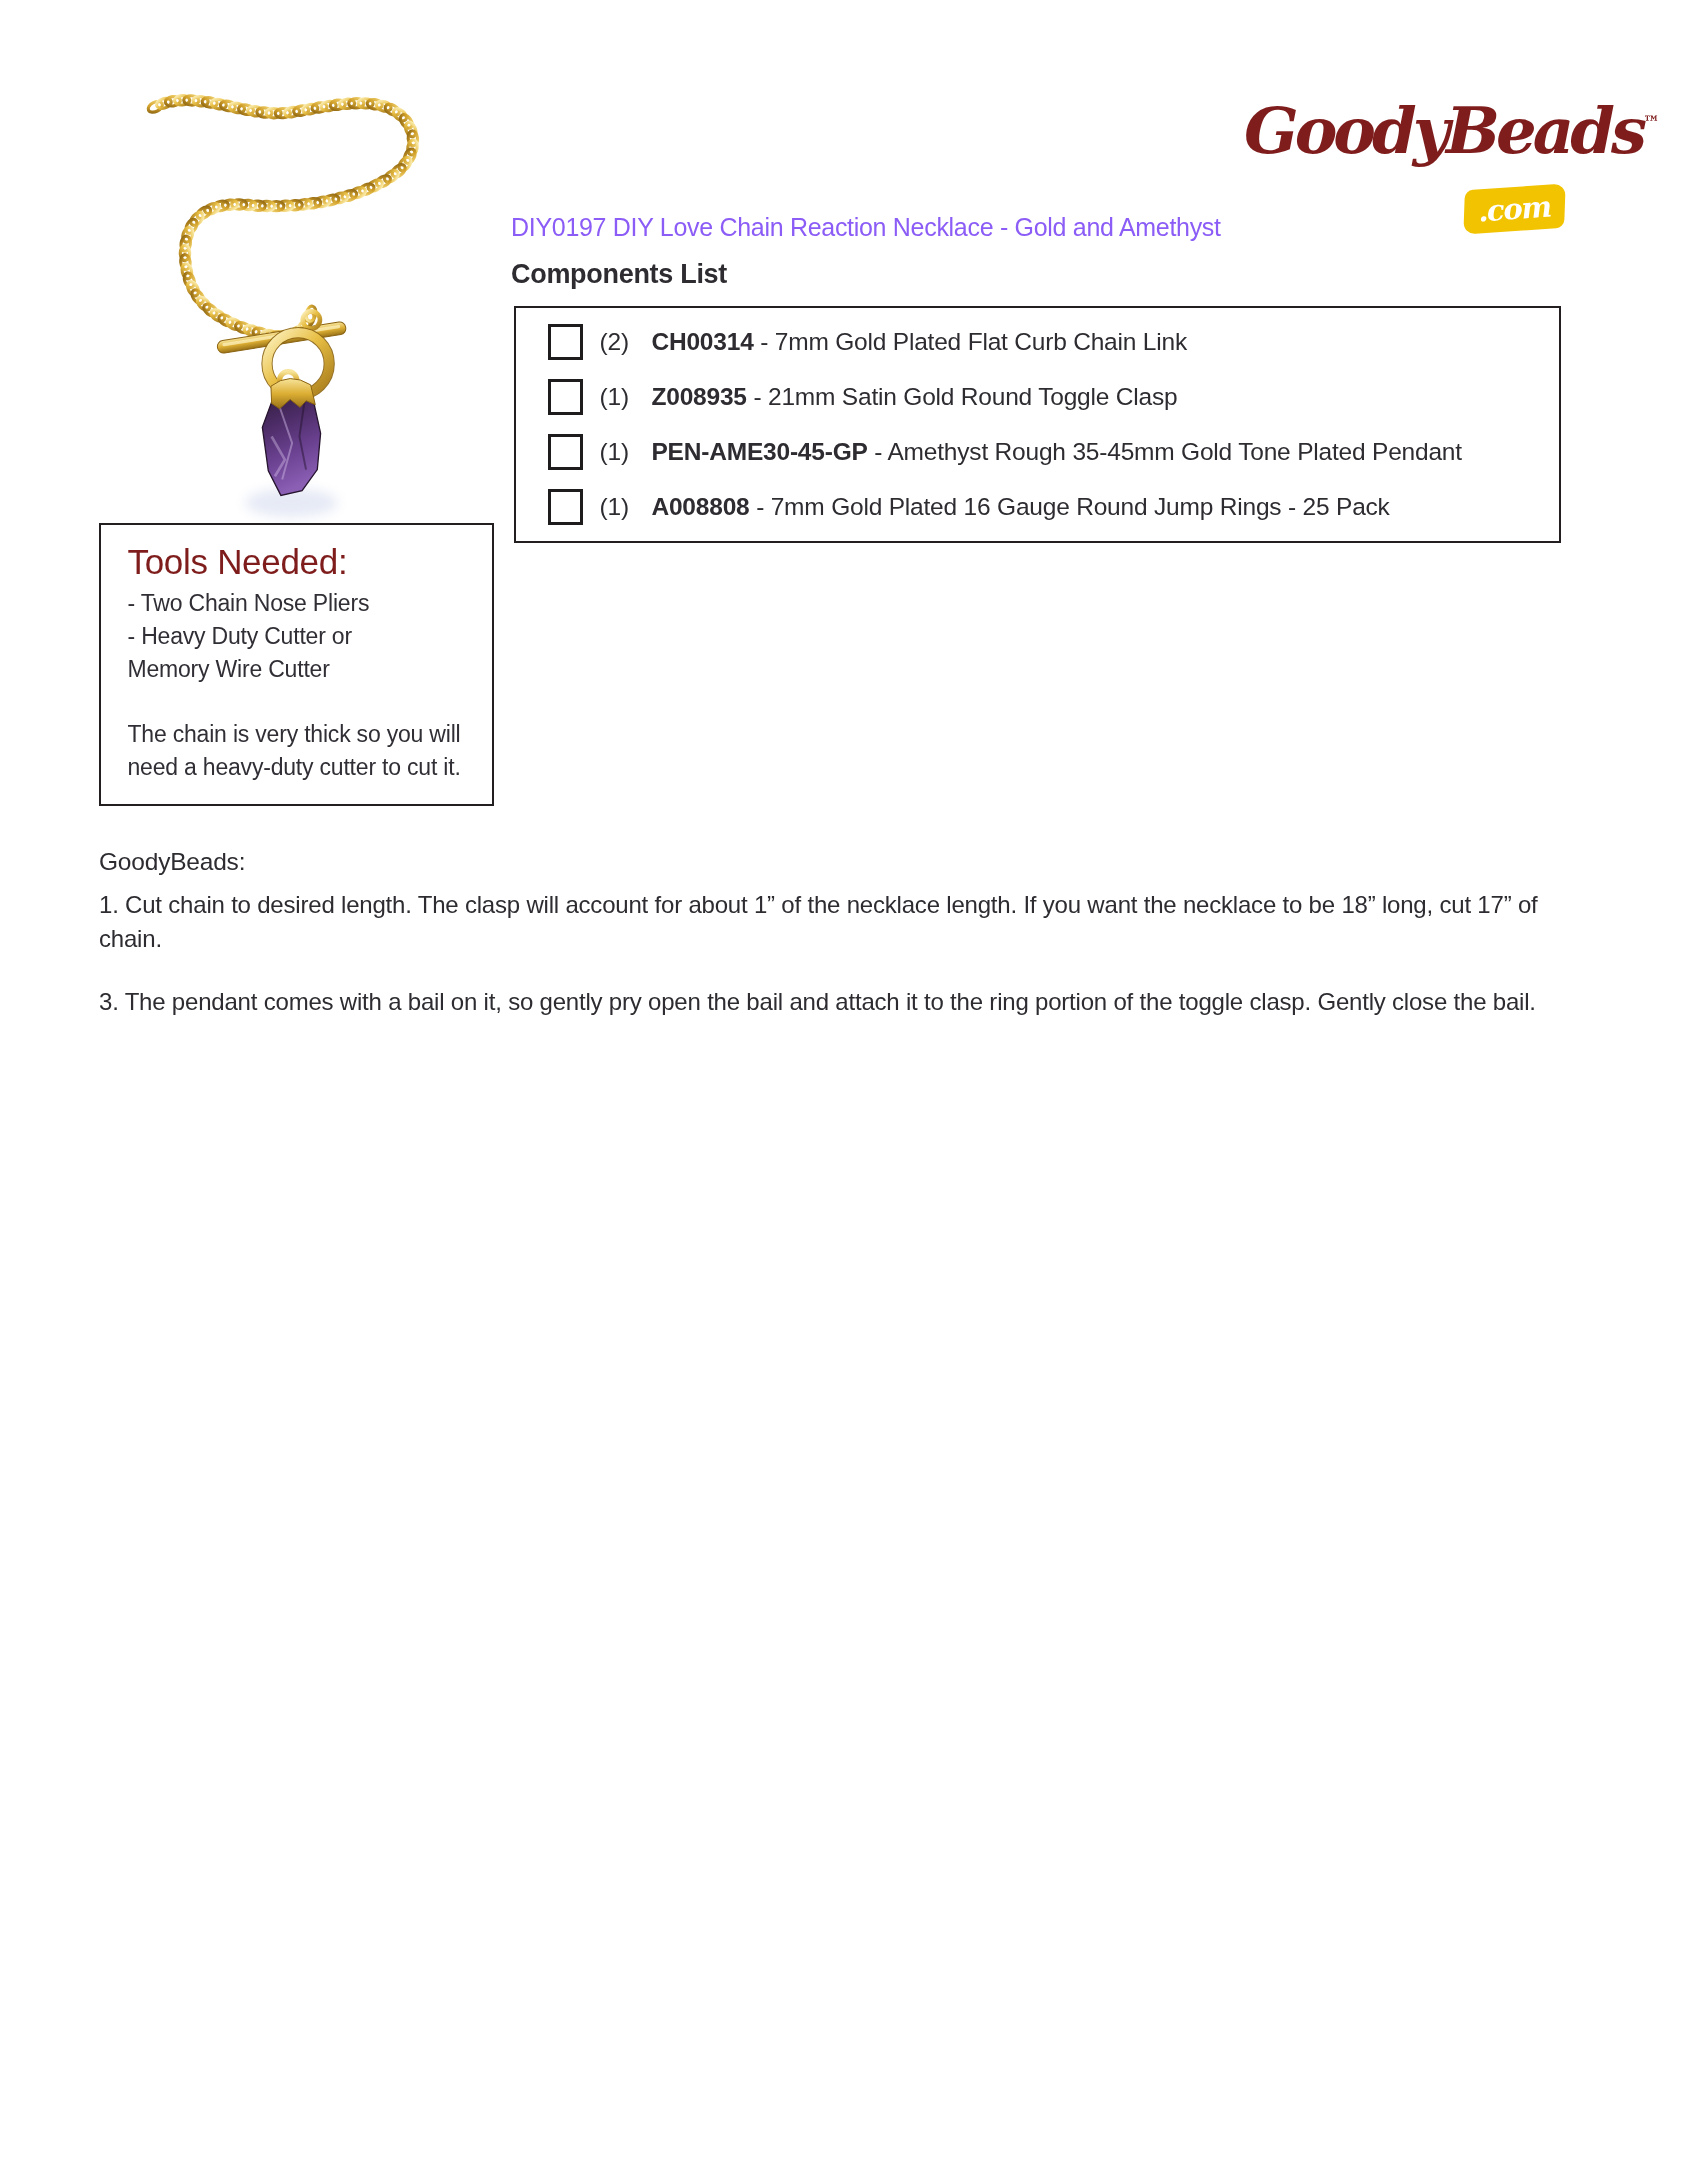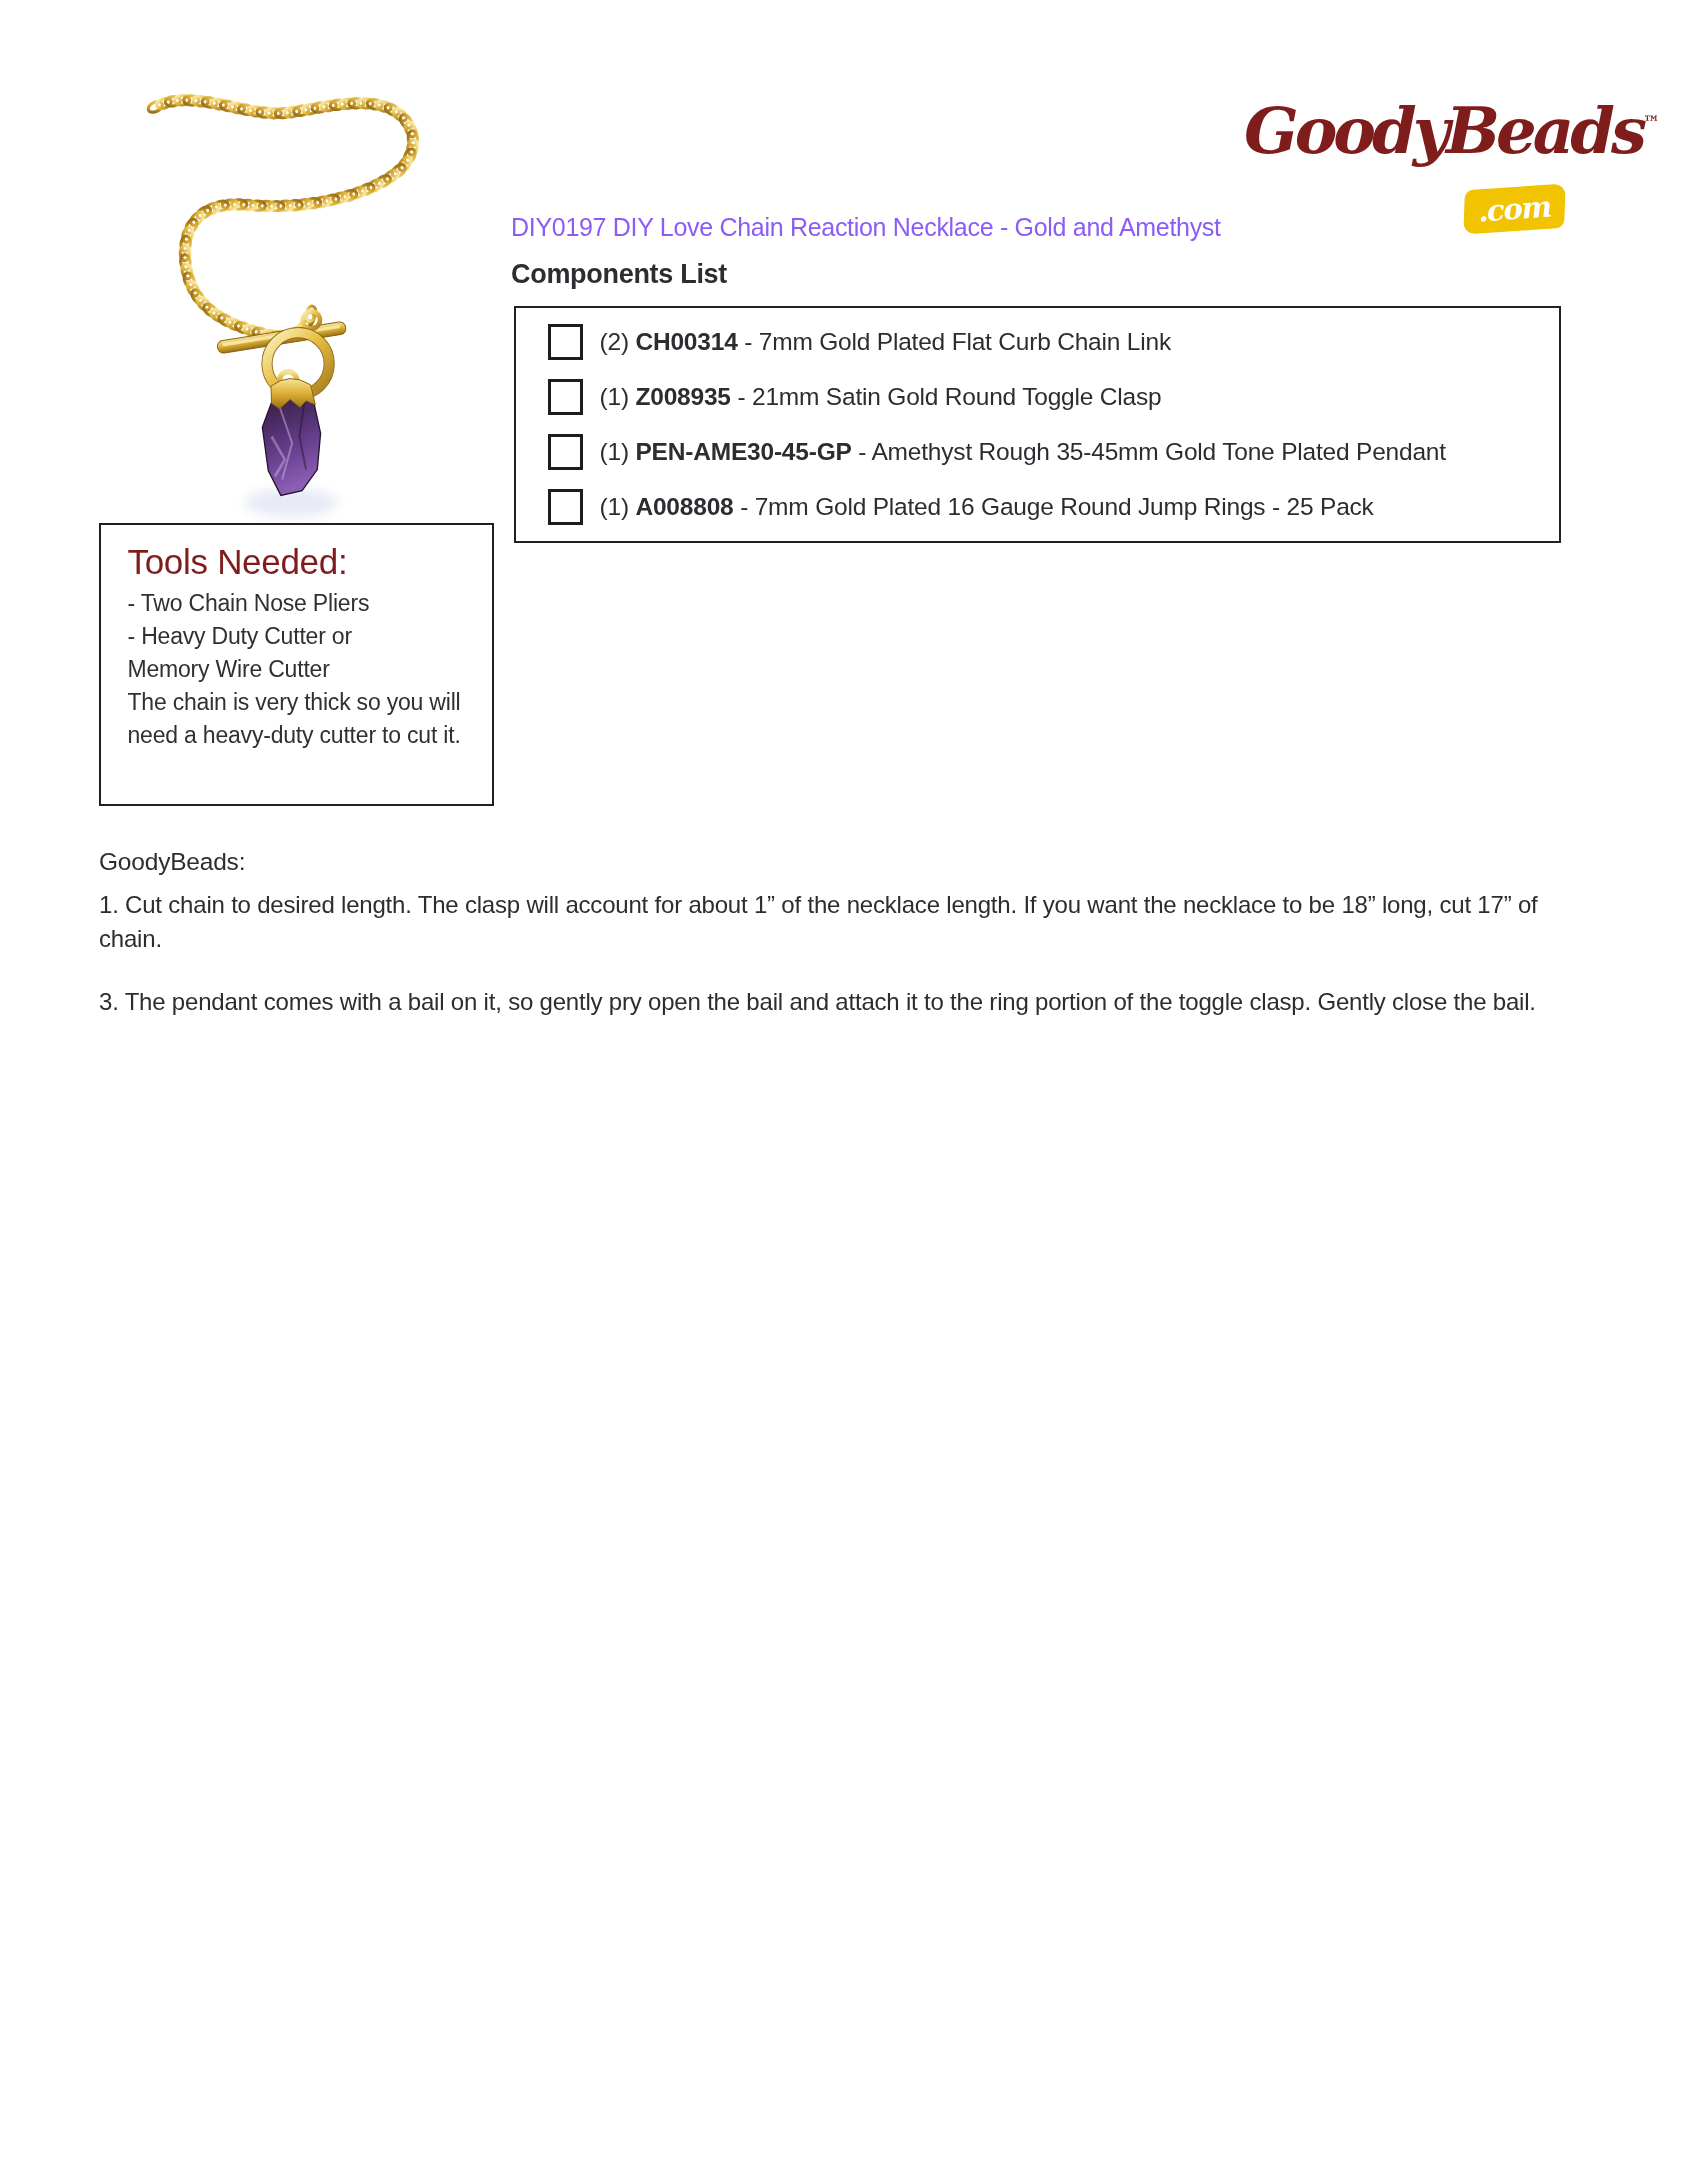--- a/index.html
+++ b/index.html
@@ -100,21 +100,21 @@
     background:#ffffff;
     margin-right:16.5px;
     flex:none;
   }
   .item-text{
     font-size:24.5px;
     letter-spacing:-0.2px;
     color:#2e2c31;
     white-space:nowrap;
   }
-  .item-text .sku{font-weight:700;}
+  .item-text .sku{font-weight:700;margin-left:16px;}
 
   
   .tools-box{
     position:absolute;
     left:99px; top:523px;
     width:395px; height:283px;
     border:2px solid #231f20;
     box-sizing:border-box;
     padding:17px 5.3px 0 26.5px;
   }
@@ -125,20 +125,21 @@
     color:#7f1d1d;
     margin:0 0 5.3px 0;
   }
   .tools-item{
     font-size:23px;
     line-height:33px;
     letter-spacing:-0.2px;
     max-width:311px;
   }
   .tools-note{
+    margin-top:32px;
     font-size:23px;
     line-height:33px;
     letter-spacing:-0.2px;
     max-width:363px;
   }
 
   
   .directions{
     position:absolute;
     left:99px; top:848px;

